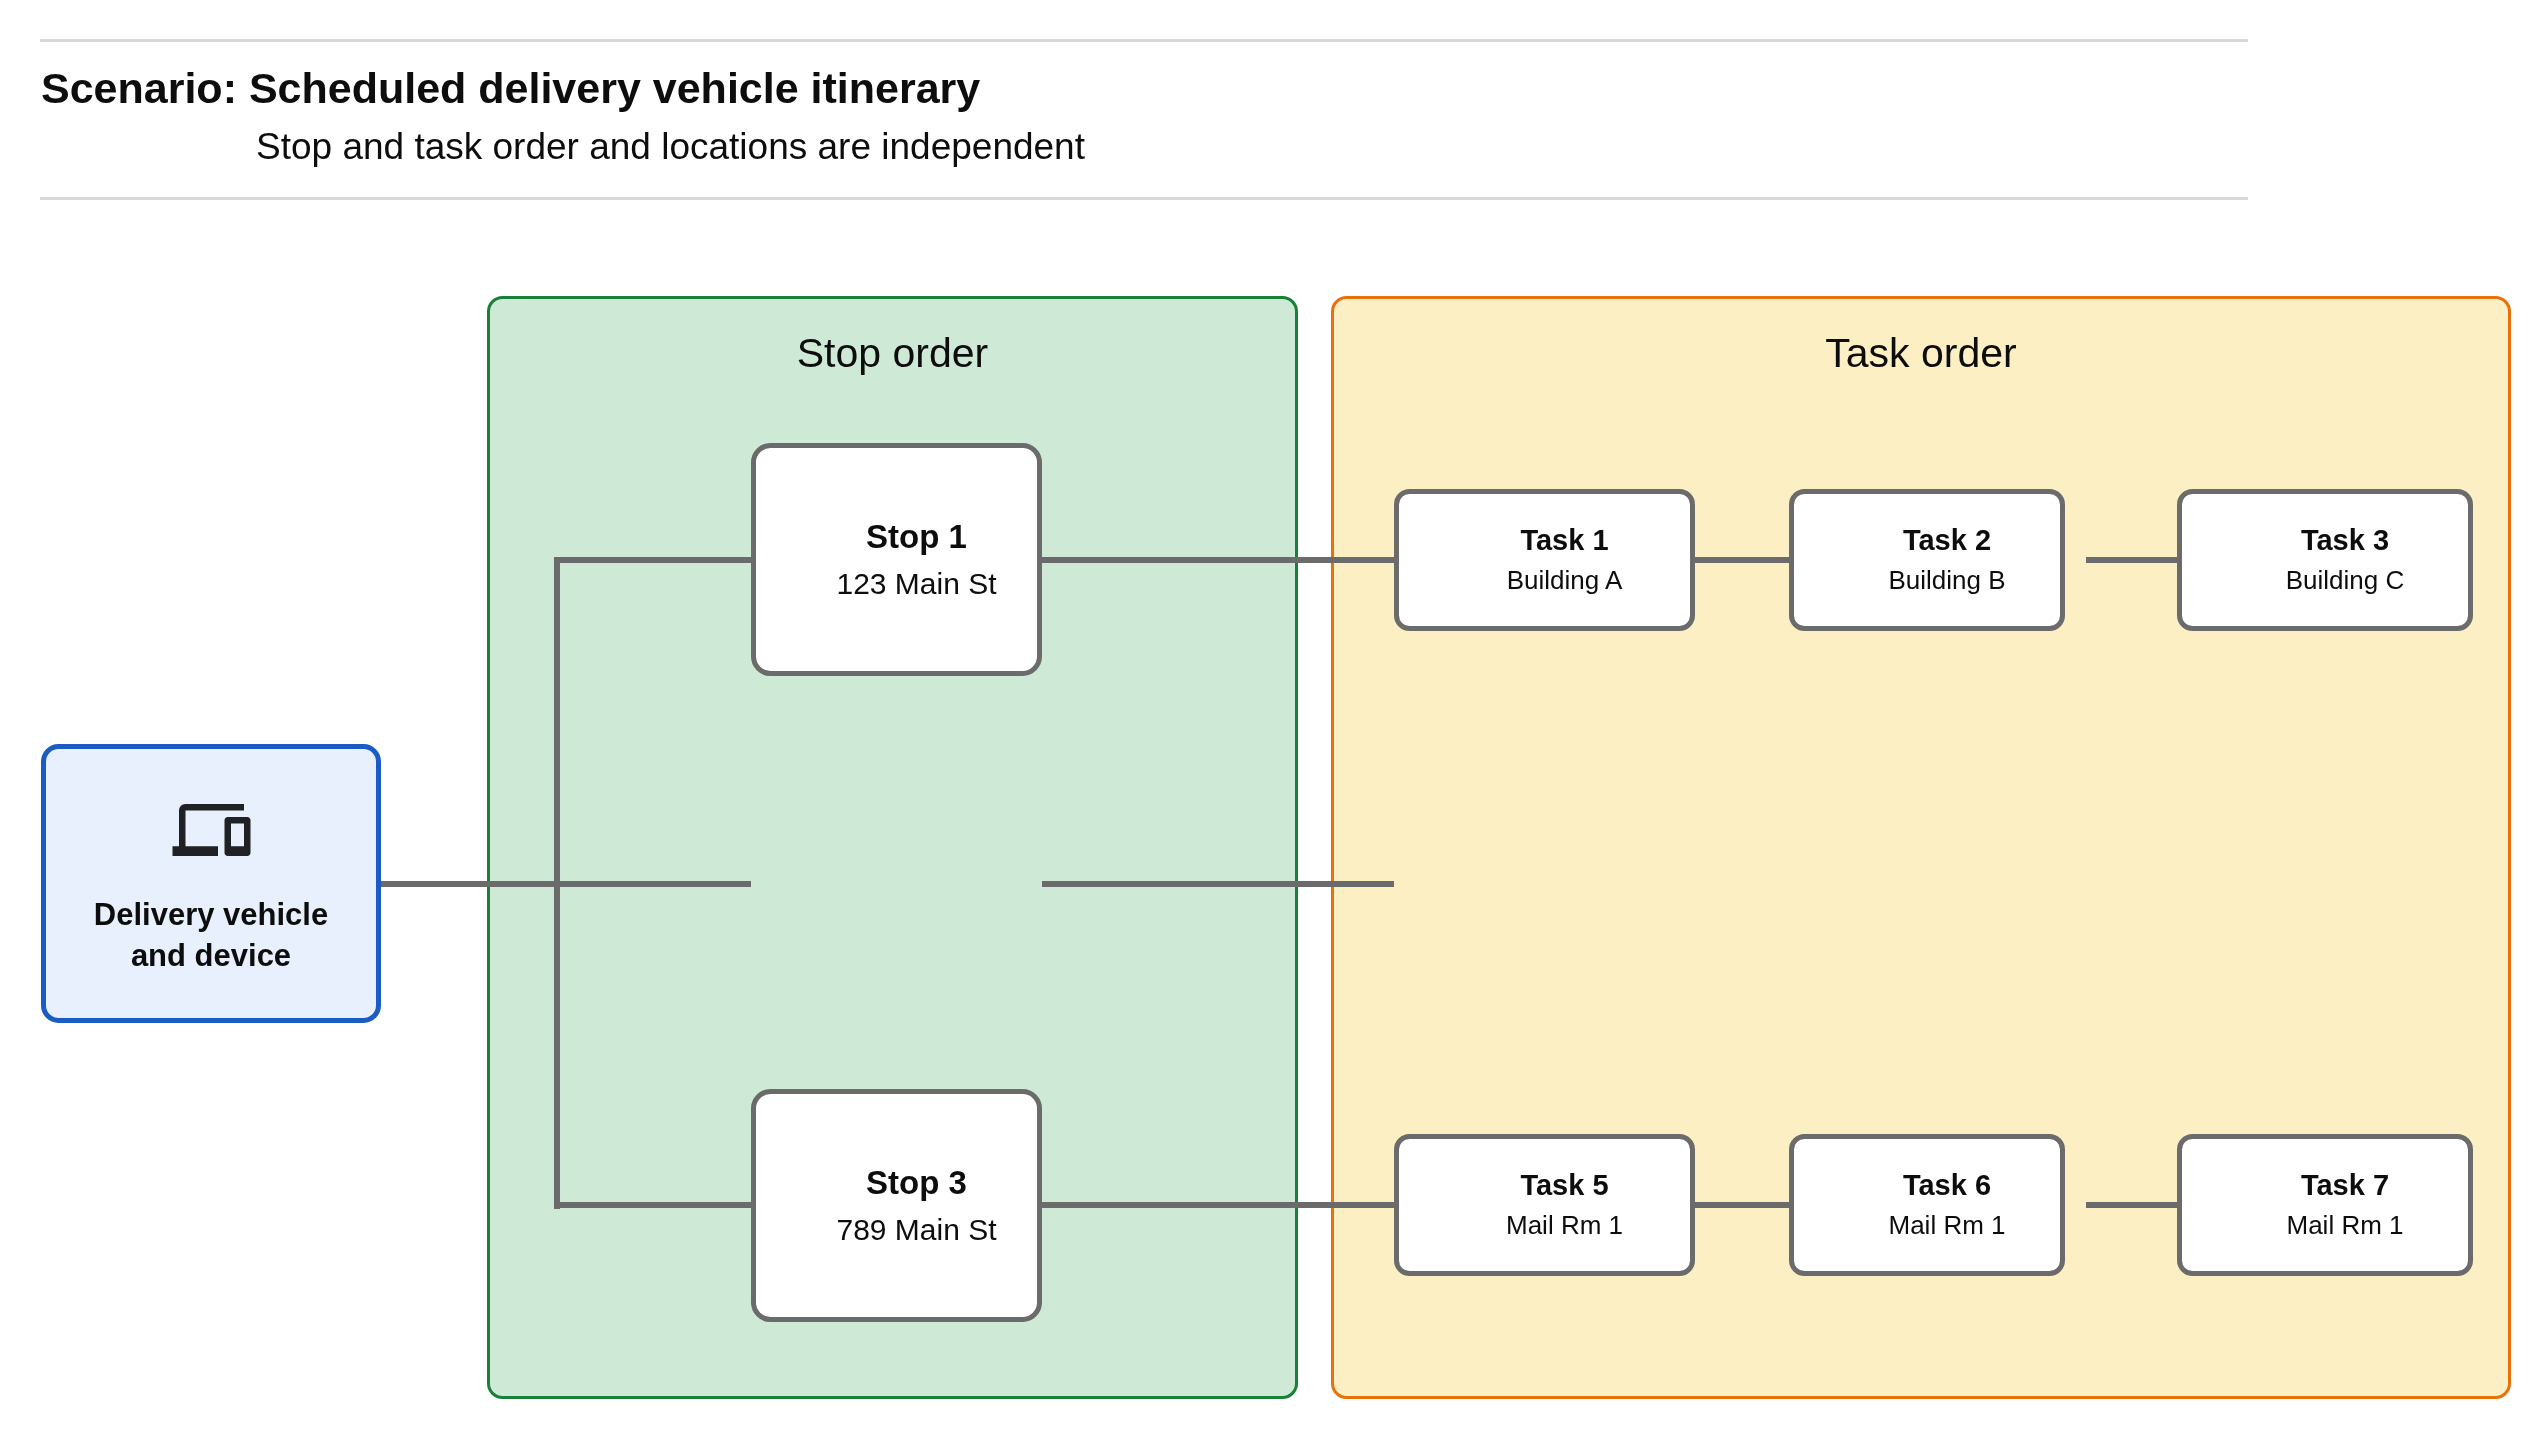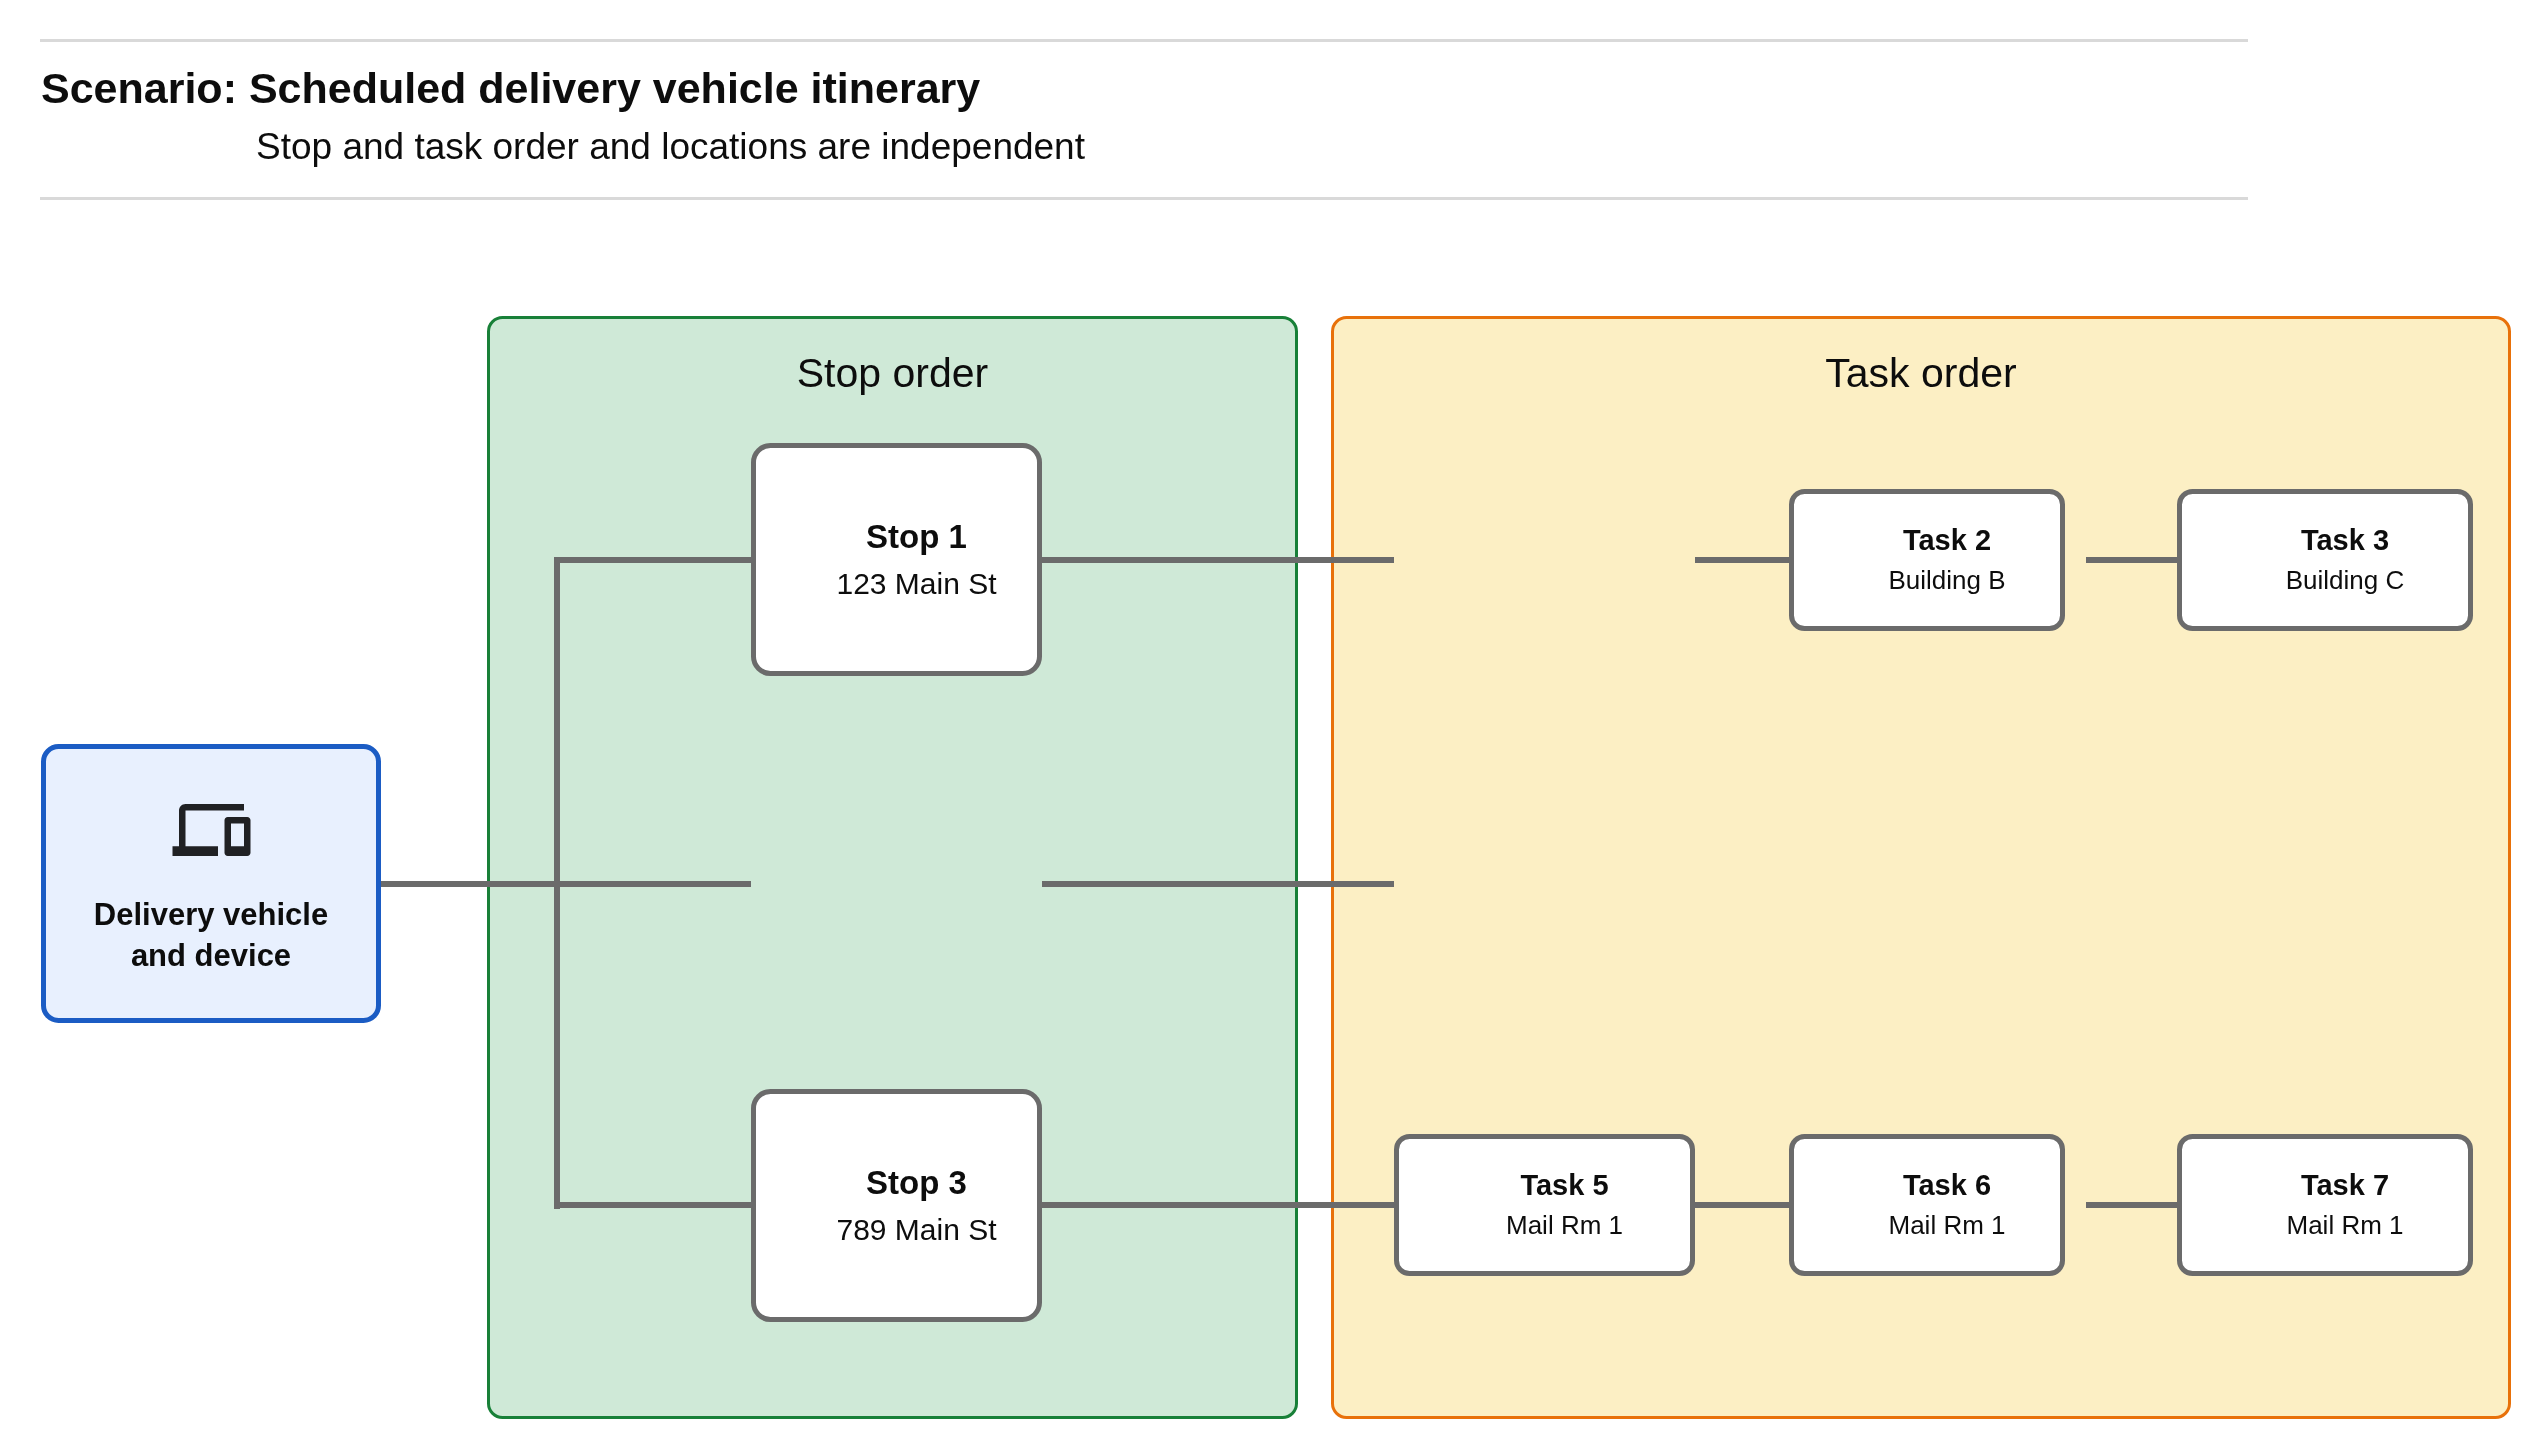--- a/index.html
+++ b/index.html
@@ -10,21 +10,21 @@
     font-family:"Liberation Sans", sans-serif;
     color:#0d0d0d;
     overflow:hidden;
   }
   .rule{position:absolute;left:40px;width:2208px;height:2.9px;background:#d9d9d9;}
   .rule-top{top:39px;}
   .rule-bottom{top:197px;}
   .page-title{position:absolute;left:41px;top:64px;font-size:43px;font-weight:700;white-space:nowrap;}
   .page-subtitle{position:absolute;left:256px;top:126px;font-size:37px;font-weight:400;white-space:nowrap;}
 
-  .panel{position:absolute;top:316px;height:1103px;box-sizing:border-box;border-radius:15.5px;}
+  .panel{position:absolute;top:296px;height:1103px;box-sizing:border-box;border-radius:15.5px;}
   .stop-panel{left:487px;width:811px;background:#cfe9d7;border:3.9px solid #188038;}
   .task-panel{left:1331px;width:1180px;background:#fcefc4;border:3.9px solid #e8710a;}
   .panel-label{margin-top:31px;text-align:center;font-size:41px;font-weight:400;color:#0d0d0d;}
 
   .connector{position:absolute;background:#6b6b6b;}
   .connector.h{height:5.8px;}
   .connector.v{width:5.8px;}
 
   .node{
     position:absolute;box-sizing:border-box;background:#ffffff;
@@ -91,20 +91,24 @@
 
   <div class="node stop-node" style="top:443px;">
     <div class="node-title">Stop 1</div>
     <div class="node-sub">123 Main St</div>
   </div>
   <div class="node stop-node" style="top:1089px;">
     <div class="node-title">Stop 3</div>
     <div class="node-sub">789 Main St</div>
   </div>
 
+  <div class="node task-node t-r1 t-c1">
+    <div class="node-title">Task 1</div>
+    <div class="node-sub">Building A</div>
+  </div>
   <div class="node task-node t-r1 t-c2">
     <div class="node-title">Task 2</div>
     <div class="node-sub">Building B</div>
   </div>
   <div class="node task-node t-r1 t-c3">
     <div class="node-title">Task 3</div>
     <div class="node-sub">Building C</div>
   </div>
   <div class="node task-node t-r3 t-c1">
     <div class="node-title">Task 5</div>

